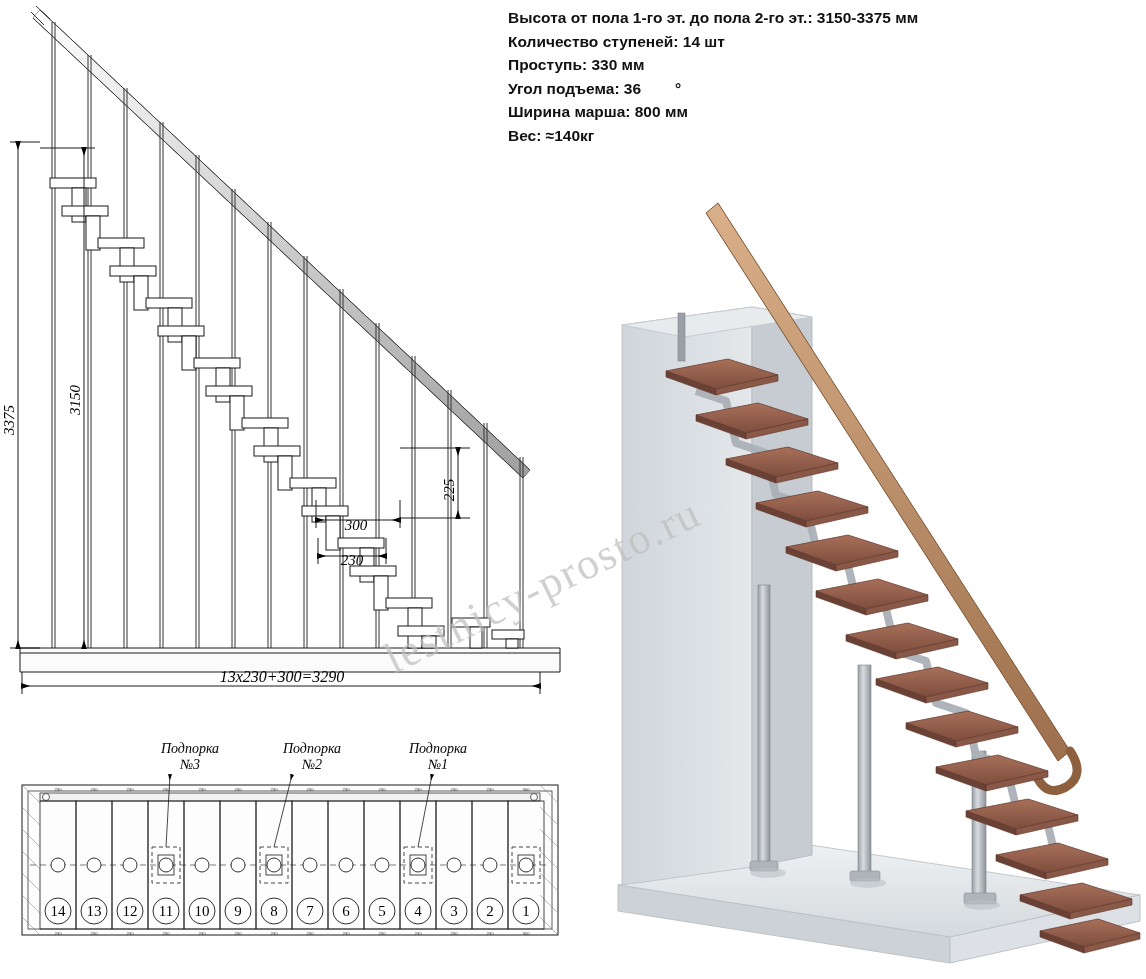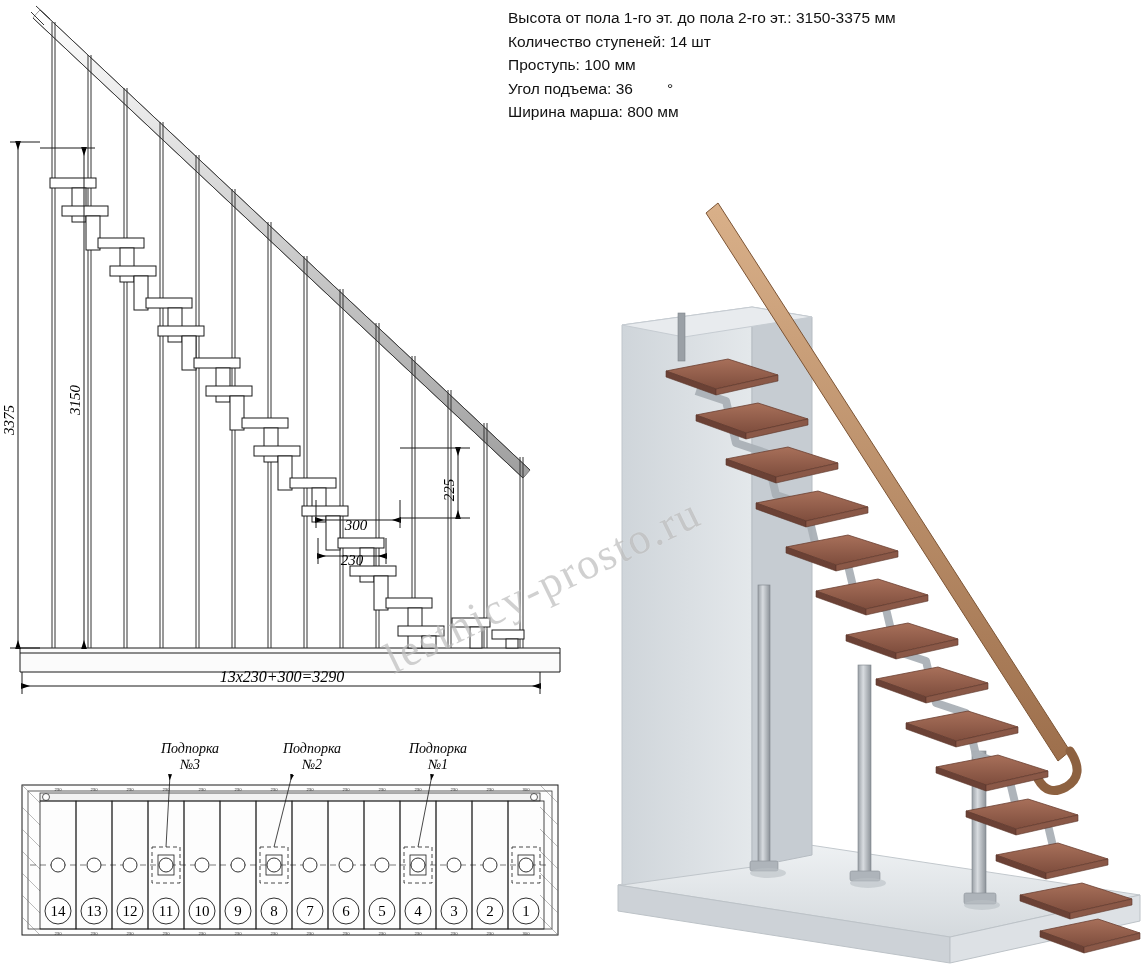--- a/index.html
+++ b/index.html
@@ -11,21 +11,21 @@
     position:relative;
     overflow:hidden;
   }
   .root{position:relative;width:1146px;height:979px;}
 
   
   .spec{
     position:absolute;left:508px;top:6px;width:600px;
     font-size:15.5px;line-height:23.5px;color:#111;
   }
-  .spec div{white-space:nowrap;}
+  .spec div{white-space:nowrap;font-weight:bold;}
   .deg{display:inline-block;width:34px;}
 
   
   .elev{position:absolute;left:0;top:0;width:580px;height:720px;}
   .elev svg{display:block;}
 
   
   .plan{position:absolute;left:0;top:735px;width:580px;height:244px;}
   .plan svg{display:block;}
 
@@ -50,25 +50,26 @@
   .tiny{font-family:"Liberation Sans", sans-serif;font-size:4.2px;fill:#333;}
 </style>
 </head>
 <body>
 
 <div class="root">
 
   <div class="spec">
     <div>Высота от пола 1-го эт. до пола 2-го эт.: 3150-3375 мм</div>
     <div>Количество ступеней: 14 шт</div>
-    <div>Проступь: 100 мм</div>
+    <div>Проступь: 330 мм</div>
     <div>
       <span>Угол подъема: 36</span><span class="deg"></span><span>°</span>
     </div>
     <div>Ширина марша: 800 мм</div>
+    <div>Вес: ≈140кг</div>
   </div>
 
   <div class="elev">
     <svg width="580" height="720" viewBox="0 0 580 720" xmlns="http://www.w3.org/2000/svg">
       <defs>
         <marker id="arrA" markerWidth="9" markerHeight="9" refX="8" refY="4.5" orient="auto">
           <path d="M0,4.5 L9,1.6 L9,7.4 z" fill="#000"></path>
         </marker>
         <marker id="arrB" markerWidth="9" markerHeight="9" refX="1" refY="4.5" orient="auto">
           <path d="M9,4.5 L0,1.6 L0,7.4 z" fill="#000"></path>

